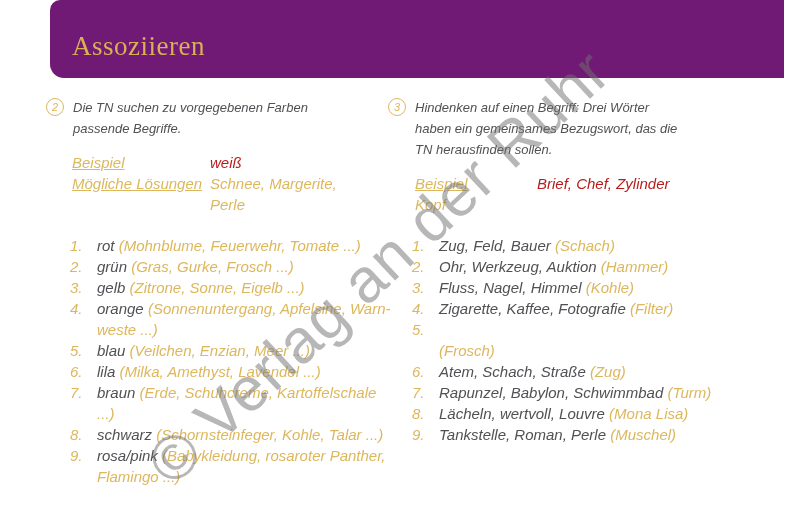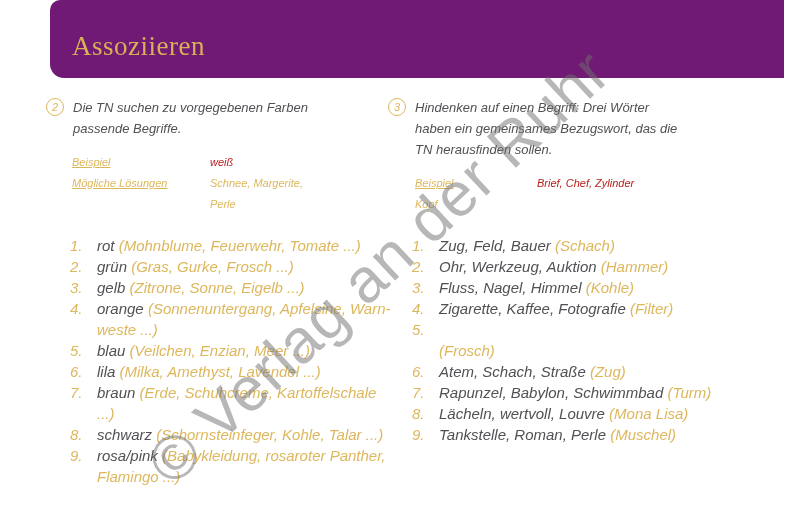--- a/index.html
+++ b/index.html
@@ -55,21 +55,21 @@
   }
   .intro{
     margin:0 0 13px 0;
     padding-left:27px;
     font-size:13px;line-height:21px;
     color:#515155;
     white-space:pre-line;
   }
   .defs{padding-left:26px;margin-bottom:20px;}
   .col-right .defs{padding-left:27px;}
-  .def-row{display:flex;font-size:11px;line-height:21px;}
+  .def-row{display:flex;font-size:15px;line-height:21px;}
   .def-label{
     color:#ddb75c;
     text-decoration:underline;
     flex-shrink:0;
   }
   .col-left .def-label{width:138px;}
   .col-right .def-label{width:122px;}
   .def-value{white-space:pre-line;}
   .def-value.dark{color:#b91c1c;}
   .def-value.gold{color:#ddb75c;}

